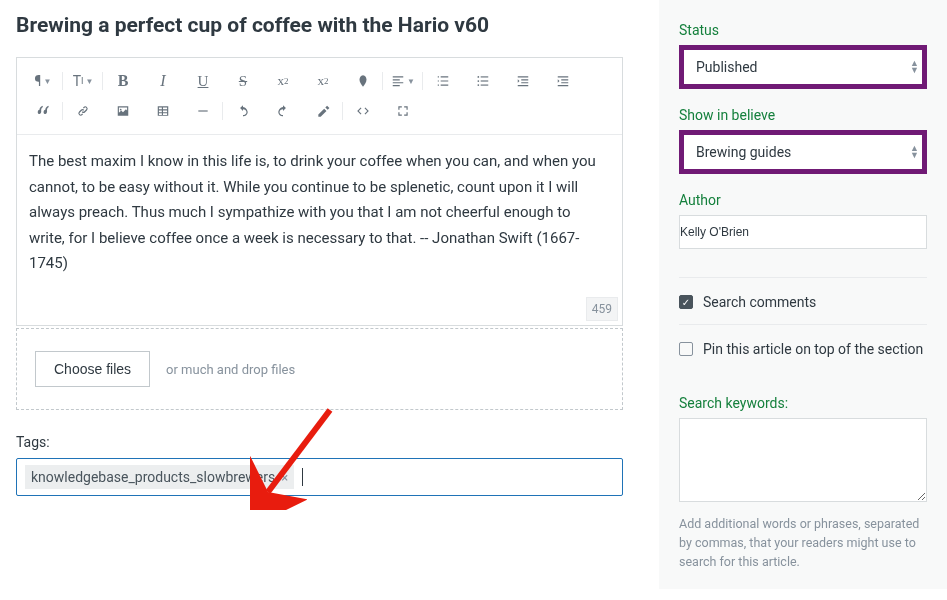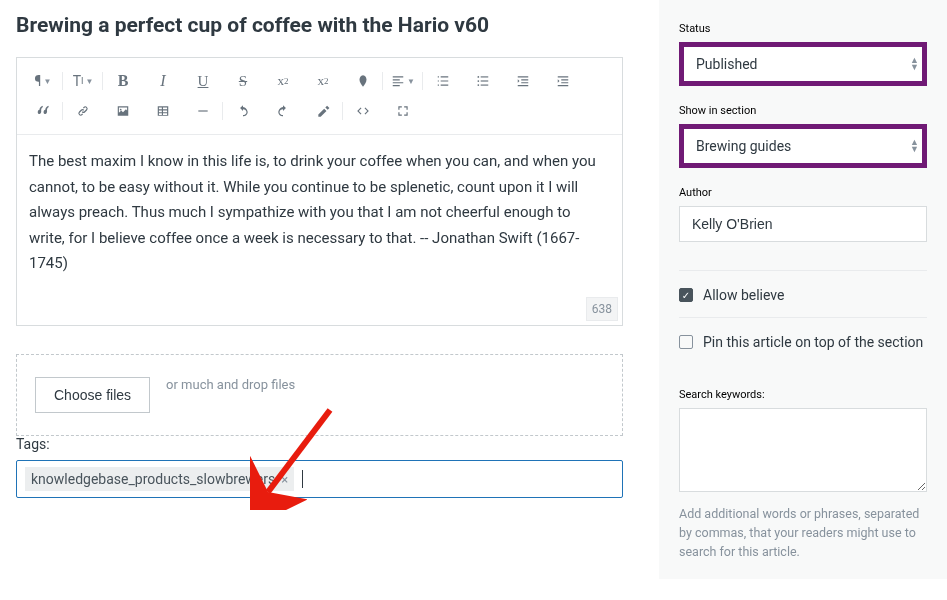--- a/index.html
+++ b/index.html
@@ -14,34 +14,34 @@
 .tbtn.sep::after{content:"";position:absolute;right:0;top:6px;bottom:6px;width:1px;background:#e9ebed}
 .tbtn svg{width:14px;height:14px;fill:#68737d}
 .tbtn .caret{font-size:8px;margin-left:2px;color:#87929d}
 .tbtn.bold{font-weight:700;font-family:Georgia,serif;font-size:16px}
 .tbtn.ital{font-style:italic;font-family:Georgia,serif;font-size:16px}
 .tbtn.uline{text-decoration:underline;font-family:Georgia,serif;font-size:15px}
 .tbtn.strike{text-decoration:line-through;font-family:Georgia,serif;font-size:15px}
 .tbtn.sub{font-family:Georgia,serif;font-size:13px}
 .editor-body{padding:14px 12px 40px 12px;position:relative;line-height:1.7;font-size:15px;color:#2f3941;min-height:190px}
 .word-count{position:absolute;right:4px;bottom:4px;background:#f3f4f5;color:#87929d;font-size:12px;padding:1px 5px;border:1px solid #e9ebed}
-.dropzone{margin-top:28px;border:1px dashed #c2c8cc;padding:22px 18px;display:flex;gap:16px}
+.dropzone{margin-top:2px;border:1px dashed #c2c8cc;padding:22px 18px;display:flex;align-items:center;gap:16px}
 .choose-btn{border:1px solid #c2c8cc;background:#fff;padding:9px 18px;font-size:14px;color:#2f3941;cursor:pointer}
 .drop-hint{color:#87929d;font-size:13px}
-.tags-label{font-size:14px;color:#2f3941}
+.tags-label{margin-top:24px;font-size:14px;color:#2f3941}
 .tags-input{margin-top:8px;border:1px solid #1f73b7;border-radius:2px;padding:6px 8px;display:flex;align-items:center;gap:6px;background:#fff}
 .tag-chip{background:#eceeef;color:#49545c;padding:4px 6px;font-size:14px;display:inline-flex;align-items:flex-end;gap:6px}
 .tag-x{color:#87929d;cursor:pointer;font-size:13px}
 .tag-cursor{width:1px;height:18px;background:#2f3941;margin-left:2px}
-.sb-label{font-size:11px;color:#000000;margin-bottom:7px;margin-top:4px}
+.sb-label{font-size:14px;color:#15803d;margin-bottom:7px;margin-top:4px}
 .sb-select{width:100%;border:5px solid #701a75;background:#fff;padding:9px 28px 9px 12px;font-size:14px;color:#2f3941;position:relative;cursor:pointer}
 .sb-select::after{content:"";position:absolute;right:10px;top:50%;transform:translateY(-50%);width:0;height:0}
 .sel-wrap{position:relative;margin-bottom:18px}
 .sel-wrap .updown{position:absolute;right:8px;top:50%;transform:translateY(-50%);font-size:9px;color:#87929d;line-height:7px;pointer-events:none}
-.sb-input{width:100%;border:1px solid #d8dcde;background:#fff;padding:9px 12px;font-size:14px;color:#2f3941;margin-bottom:18px}
+.sb-input{width:100%;border:1px solid #d8dcde;background:#fff;padding:9px 0;font-size:12px;color:#2f3941;margin-bottom:18px}
 .sb-hr{border:none;border-top:1px solid #e9ebed;margin:10px 0 16px 0}
 .sb-check{display:flex;align-items:center;gap:10px;margin-bottom:14px;font-size:14px;color:#2f3941}
 .chk{width:14px;height:14px;border:1px solid #87929d;border-radius:2px;display:inline-flex;align-items:center;justify-content:center;cursor:pointer}
 .chk.on{background:#49545c;border-color:#49545c;color:#fff;font-size:10px}
 .sb-block2{margin-top:38px}
 .sb-textarea{width:100%;height:84px;border:1px solid #d8dcde;background:#fff;margin-bottom:10px}
 .sb-help{font-size:12.5px;color:#87929d;line-height:1.5}
 .arrow{position:absolute;pointer-events:none}
 </style>
 </head>
@@ -146,21 +146,21 @@
             </svg>
           </span>
         <span class="tbtn">
             <svg viewBox="0 0 24 24">
               <path d="M4 4h6v2H6v4H4zm10 0h6v6h-2V6h-4zM4 14h2v4h4v2H4zm14 0h2v6h-6v-2h4z"></path>
             </svg>
           </span>
       </div>
       <div class="editor-body">
         <span>The best maxim I know in this life is, to drink your coffee when you can, and when you cannot, to be easy without it. While you continue to be splenetic, count upon it I will always preach. Thus much I sympathize with you that I am not cheerful enough to write, for I believe coffee once a week is necessary to that.  -- Jonathan Swift (1667-1745)</span>
-        <span class="word-count">638</span>
+        <span class="word-count">459</span>
       </div>
     </div>
 
     <div class="dropzone">
       <button class="choose-btn">Choose files</button>
       <span class="drop-hint">or much and drop files</span>
     </div>
 
     <div class="tags-label">Tags:</div>
     <div class="tags-input">
@@ -181,33 +181,33 @@
     </svg>
   </div>
 
   <div class="sidebar">
     <div class="sb-label">Status</div>
     <div class="sel-wrap">
       <div class="sb-select">Published</div>
       <div class="updown">▲<br>▼</div>
     </div>
 
-    <div class="sb-label">Show in section</div>
+    <div class="sb-label">Show in believe</div>
     <div class="sel-wrap">
       <div class="sb-select">Brewing guides</div>
       <div class="updown">▲<br>▼</div>
     </div>
 
     <div class="sb-label">Author</div>
     <input class="sb-input" value="Kelly O'Brien" style="">
 
     <hr class="sb-hr">
     <label class="sb-check">
       <span class="chk on">✓</span>
-      <span>Allow believe</span>
+      <span>Search comments</span>
     </label>
     <hr class="sb-hr">
     <label class="sb-check">
       <span class="chk"></span>
       <span>Pin this article on top of the section</span>
     </label>
 
     <div class="sb-block2">
       <div class="sb-label">Search keywords:</div>
       <textarea class="sb-textarea" style=""></textarea>

